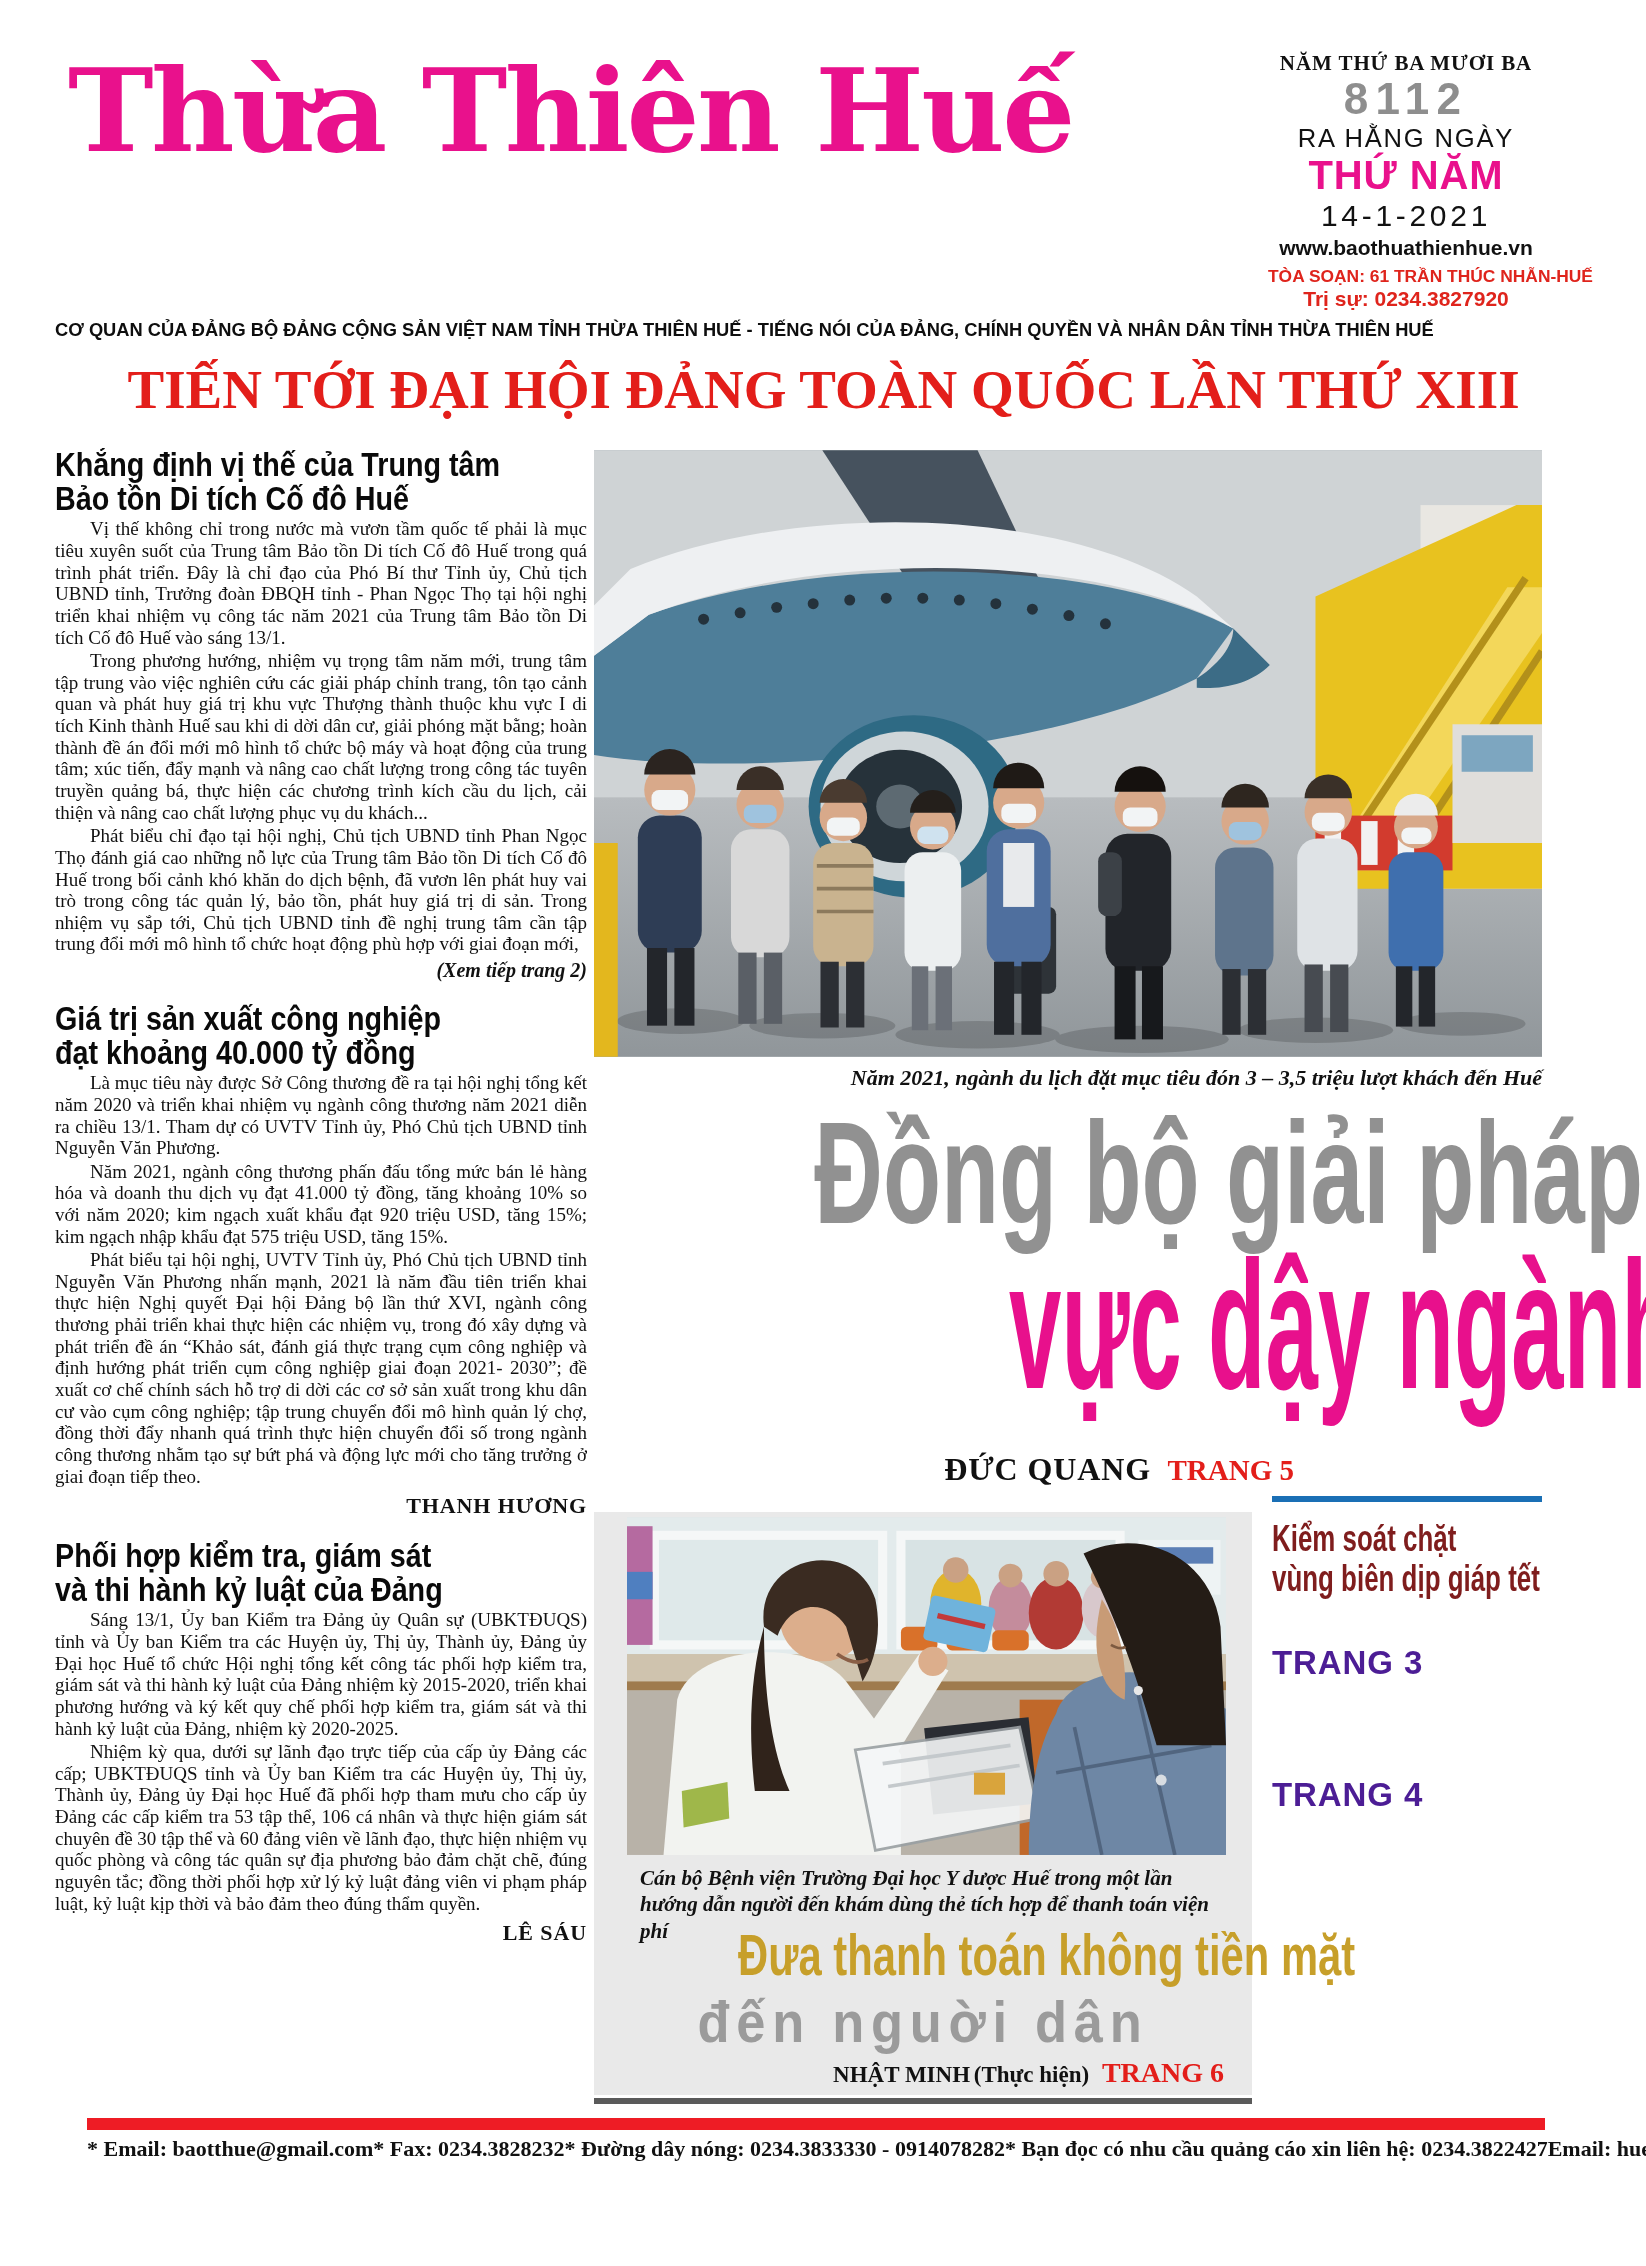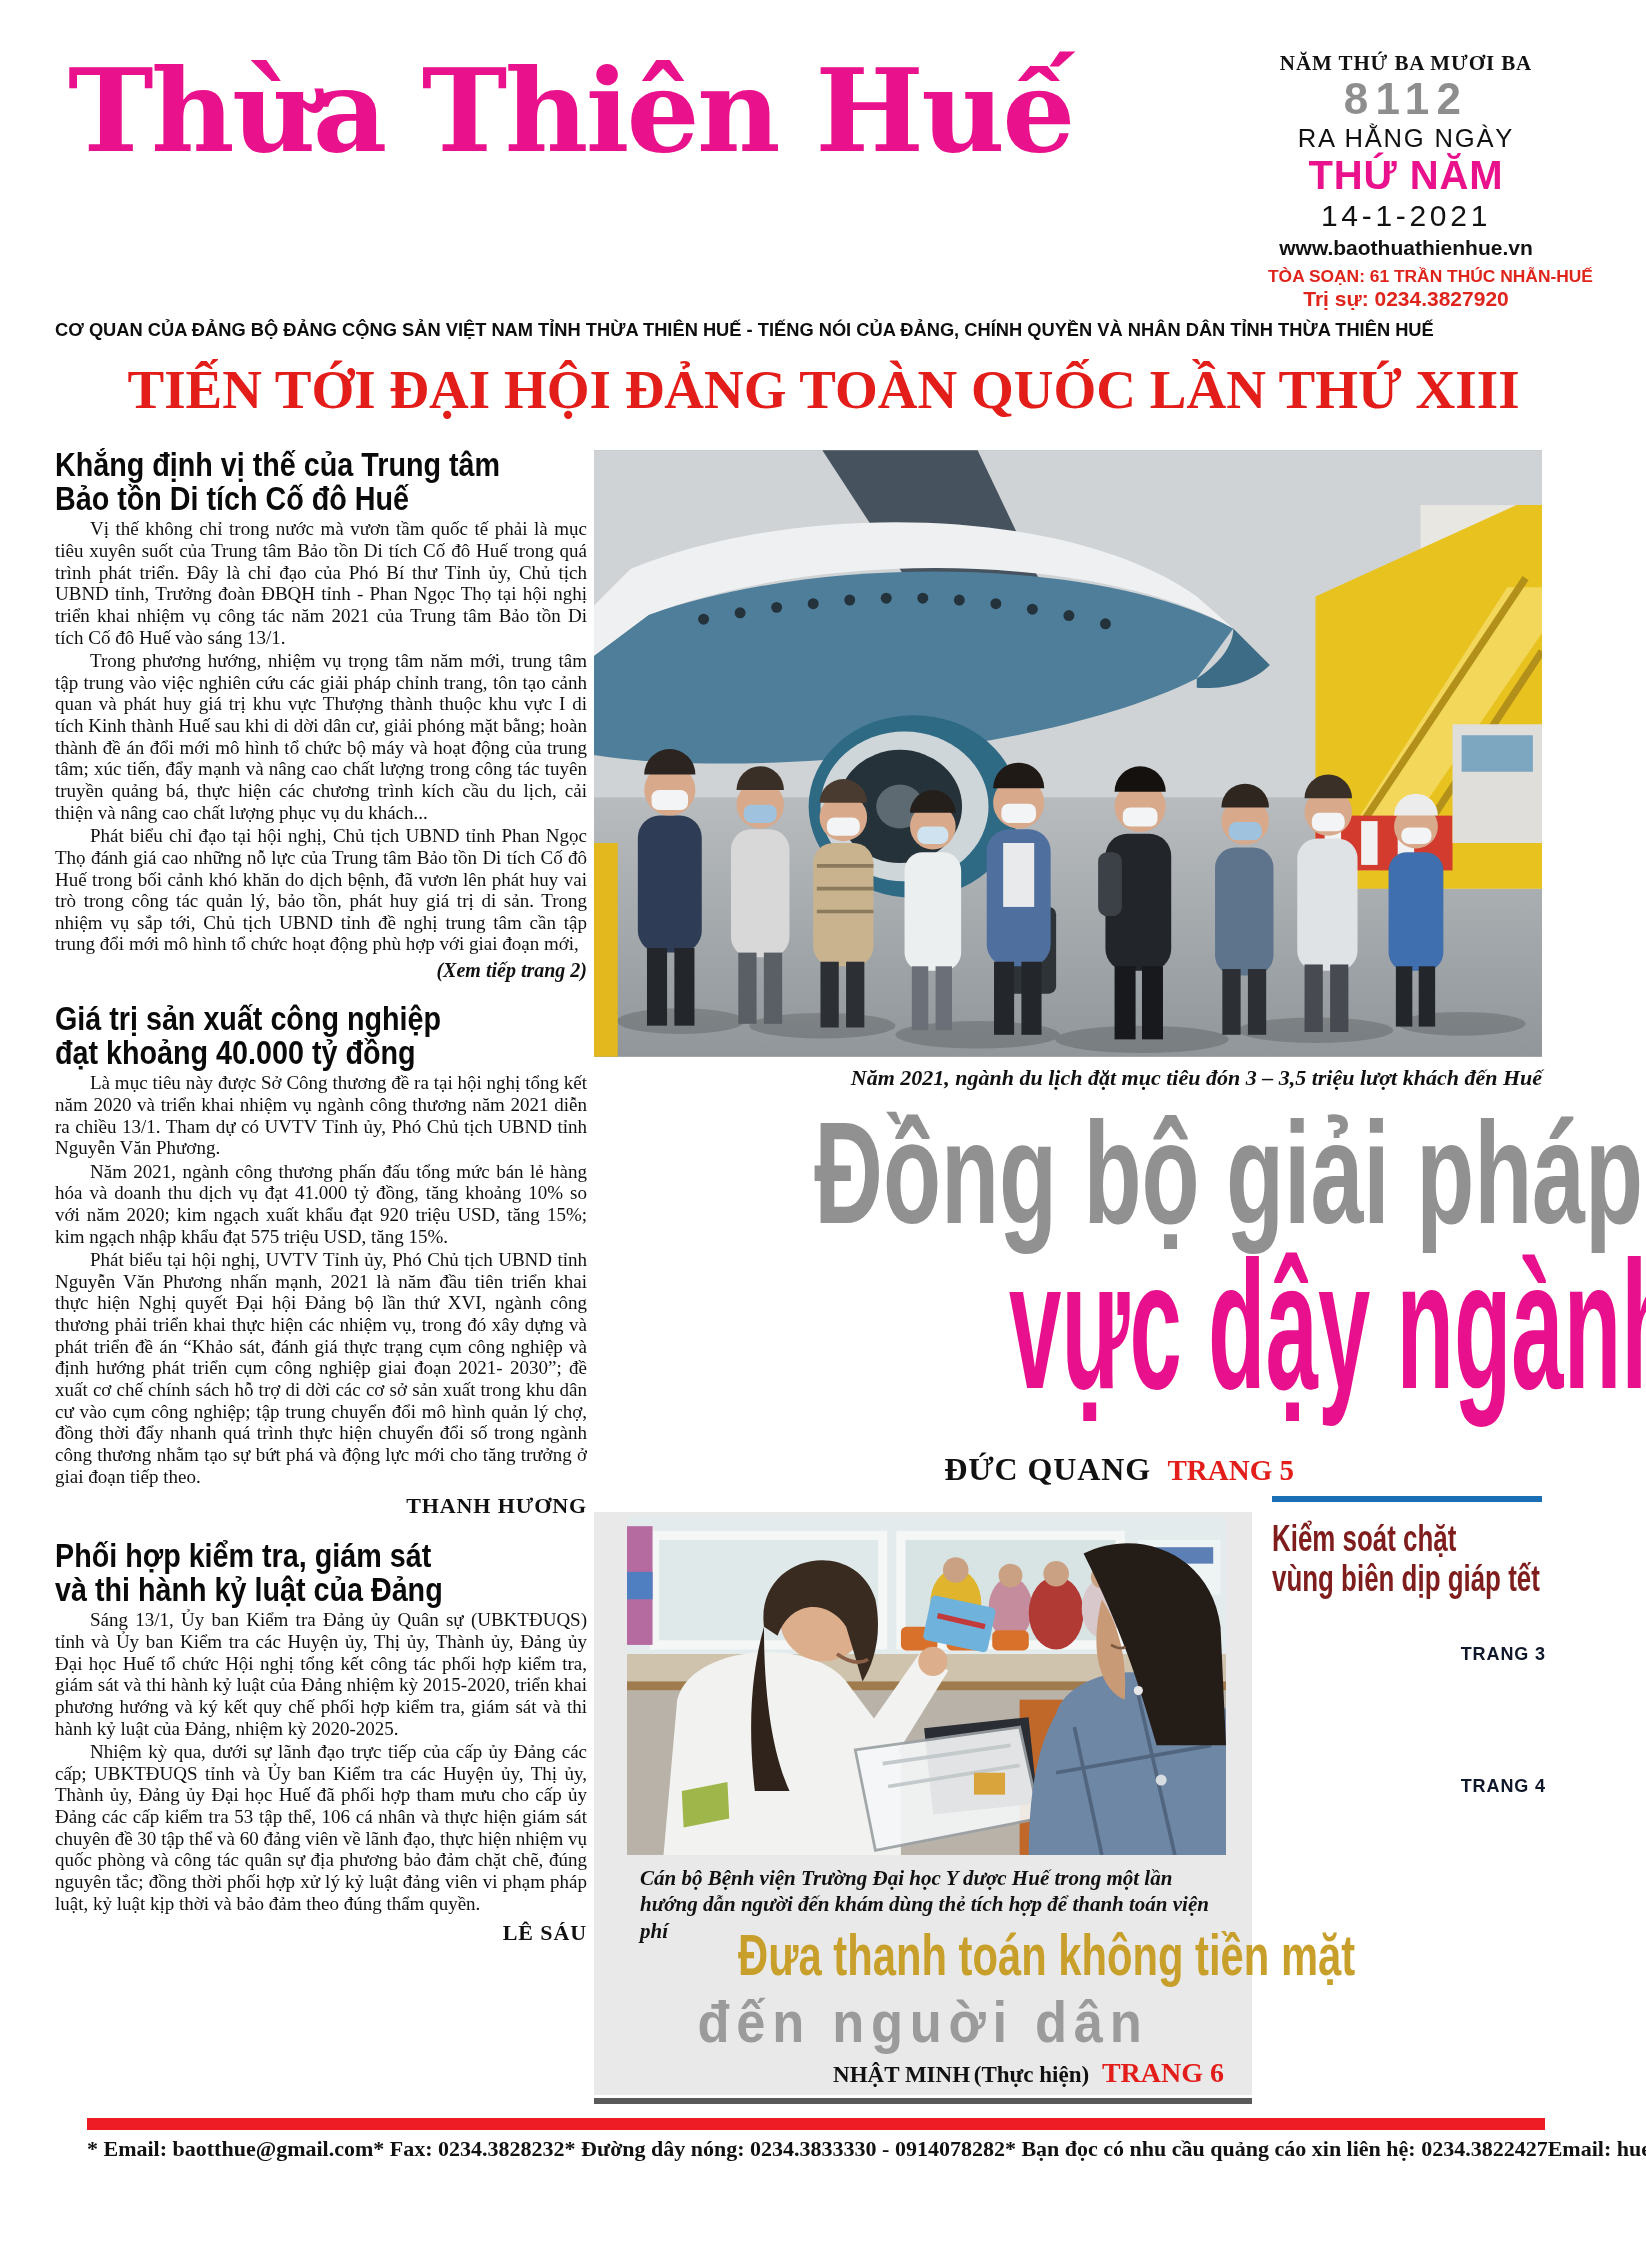--- a/index.html
+++ b/index.html
@@ -69,22 +69,22 @@
   .secbyline{position:absolute;left:0;top:545px;width:630px;text-align:right;}
   .secbyline .nm{font-weight:700;font-size:23px;}
   .secbyline .note{font-weight:700;font-size:23px;}
   .secbyline .pg{font-weight:700;font-size:28px;color:#e31e1a;margin-left:9.1px;}
   .grayline{position:absolute;left:594px;top:2098px;width:658px;height:5.5px;background:#5a5a5a;}
   
   .teaser{position:absolute;left:1272px;width:274px;}
   .teaser .tt{font-family:"Liberation Sans",sans-serif;font-weight:800;font-size:36px;
               line-height:1.12;color:#7f1d1d;}
   .teaser .tt .cond{display:inline-block;transform:scaleX(.72);transform-origin:left;white-space:nowrap;}
-  .teaser .pg{font-family:"Liberation Sans",sans-serif;font-weight:800;font-size:18px;
-              color:#0f172a;text-align:right;letter-spacing:0.9px;}
+  .teaser .pg{font-family:"Liberation Sans",sans-serif;font-weight:800;font-size:33px;
+              color:#4c1d95;text-align:left;letter-spacing:0.9px;}
   
   .redbar{position:absolute;left:87px;top:2118px;width:1458px;height:12px;background:#ee1c25;}
   .footer{position:absolute;left:87px;top:2136px;width:1458px;display:flex;
           justify-content:space-between;font-weight:700;font-size:22px;white-space:nowrap;}
 </style>
 </head>
 <body>
 
 <div class="page">
 

